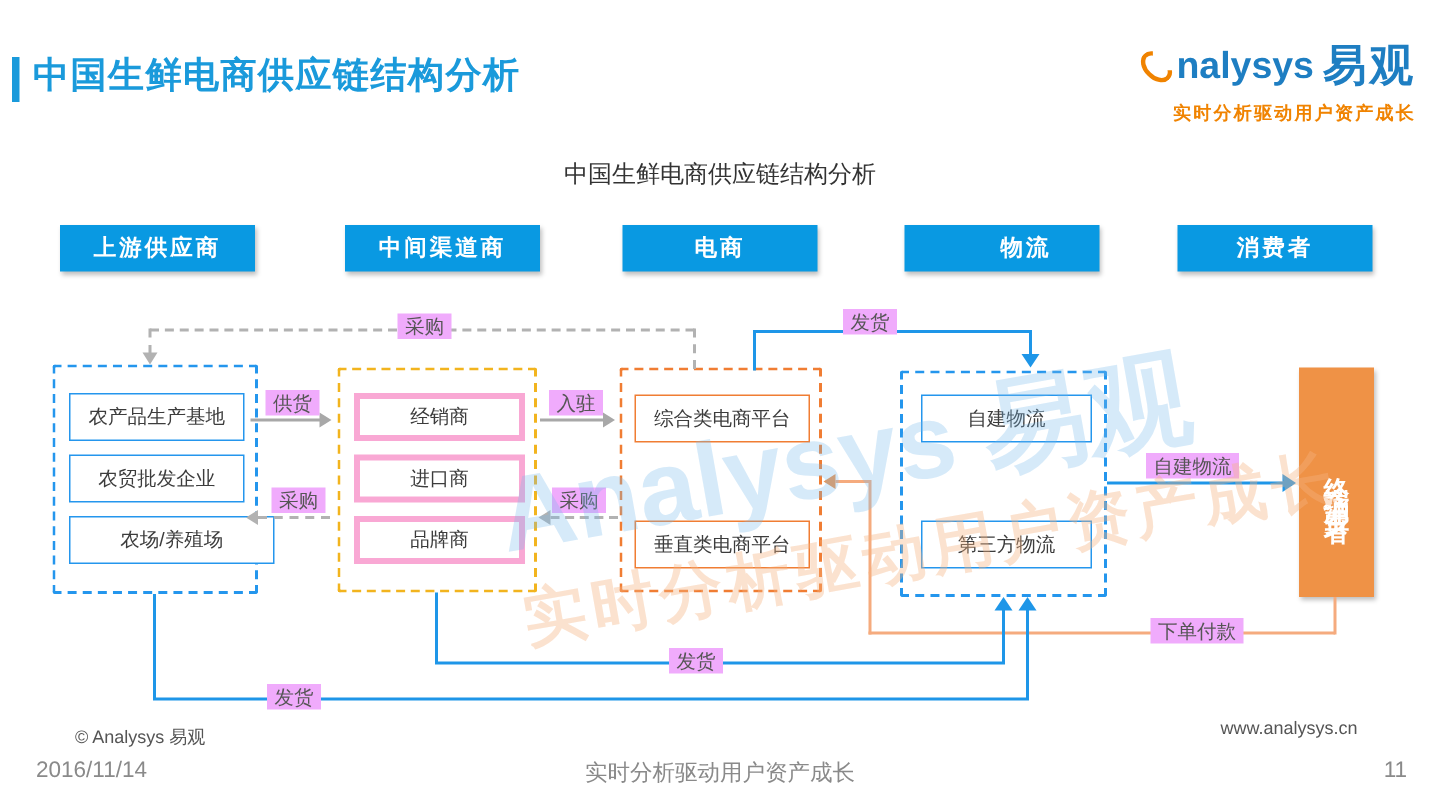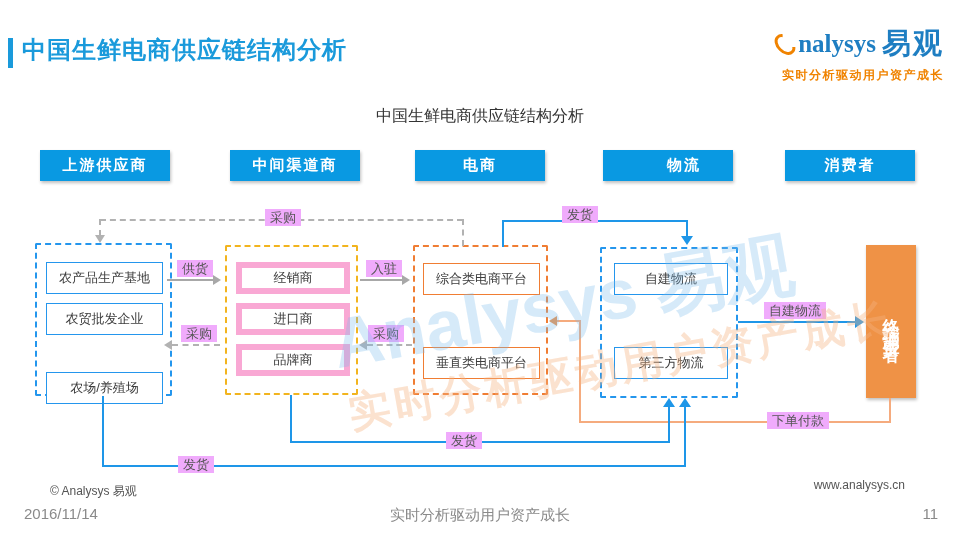--- a/index.html
+++ b/index.html
@@ -3,40 +3,40 @@
 <meta charset="utf-8">
 <style>
   * { margin:0; padding:0; box-sizing:border-box; }
   html,body { background:#e8e8e8; }
   body { font-family:"Liberation Sans","DejaVu Sans",sans-serif; }
   #slide { position:relative; width:960px; height:540px; background:#ffffff; overflow:hidden; margin:0 auto; }
 
   
   .accent-bar { position:absolute; left:8px; top:38px; width:5px; height:30px; background:#1a9adb; }
   .page-title { position:absolute; left:22px; top:34px; font-size:24px; font-weight:bold; color:#1a9adb; letter-spacing:1px; }
-  .logo { position:absolute; right:16px; top:24px; text-align:right;font-family:Liberation Serif, serif; }
+  .logo { position:absolute; right:16px; top:24px; text-align:right; }
   .logo-row { display:flex; align-items:center; justify-content:flex-end; }
   .swoosh { display:inline-block; width:24px; height:17px; border:3px solid #f08300; border-radius:50%; border-top-color:transparent; transform:rotate(45deg); margin-right:1px; }
   .logo-latin { font-size:25px; font-weight:bold; color:#1e7ec2; letter-spacing:0px; }
   .logo-cn { font-size:29px; font-weight:bold; color:#1e7ec2; margin-left:6px; letter-spacing:2px; }
   .logo-tagline { font-size:12px; font-weight:bold; color:#f08300; letter-spacing:1.5px; margin-top:3px; }
 
   .subtitle { position:absolute; left:0; top:106px; width:100%; text-align:center; font-size:16px; color:#333; }
 
   
   .col-head { position:absolute; top:150px; height:31px; width:130px; background:#0999e2; color:#fff; font-size:15px; font-weight:bold; display:flex; align-items:center; justify-content:center; letter-spacing:2px; box-shadow:1px 2px 3px rgba(0,0,0,.25); }
 
   
   .group { position:absolute; border-radius:2px; }
   .g-blue { border:2px dashed #2496ed; }
   .g-yellow { border:2px dashed #f2b41e; }
   .g-orange { border:2px dashed #f07d33; }
   .item { position:absolute; height:32px; background:#fff; display:flex; align-items:center; justify-content:center; font-size:13px; color:#3c3c3c; }
   .i-blue { border:1px solid #2496ed; }
-  .i-yellow { border:6px solid #f9a8d4; }
+  .i-yellow { border:4px solid #f9a8d4; }
   .i-orange { border:1px solid #f07d33; }
 
   .consumer-box { position:absolute; left:866px; top:245px; width:50px; height:153px; background:#ef9246; color:#fff; font-size:17px; font-weight:bold; writing-mode:vertical-lr; text-orientation:upright; letter-spacing:7px; display:flex; align-items:center; justify-content:center; box-shadow:1px 2px 3px rgba(0,0,0,.25); }
 
   
   .ln { position:absolute; z-index:2; }
   .hgs { border-top:2px solid #a8a8a8; }
   .hgd { border-top:2px dashed #b2b2b2; }
   .vgd { border-left:2px dashed #b2b2b2; }
   .hb  { border-top:2px solid #1e96e8; }
@@ -88,21 +88,21 @@
 
   <div class="col-head" style="left:40px;">上游供应商</div>
   <div class="col-head" style="left:230px;">中间渠道商</div>
   <div class="col-head" style="left:415px;">电商</div>
   <div class="col-head" style="left:603px;padding-left:32px;">物流</div>
   <div class="col-head" style="left:785px;">消费者</div>
 
   <div class="group g-blue" style="left:35px; top:243px; width:137px; height:153px;">
     <div class="item i-blue" style="left:9px; top:17px; width:117px;font-family:Liberation Mono, monospace;">农产品生产基地</div>
     <div class="item i-blue" style="left:9px; top:58px; width:117px;">农贸批发企业</div>
-    <div class="item i-blue" style="left:9px; top:99px; width:117px;margin-top:28px;">农场/养殖场</div>
+    <div class="item i-blue" style="left:9px; top:99px; width:137px;">农场/养殖场</div>
   </div>
 
   <div class="group g-yellow" style="left:225px; top:245px; width:133px; height:150px;">
     <div class="item i-yellow" style="left:9px; top:15px; width:114px;">经销商</div>
     <div class="item i-yellow" style="left:9px; top:56px; width:114px;">进口商</div>
     <div class="item i-yellow" style="left:9px; top:97px; width:114px;">品牌商</div>
   </div>
 
   <div class="group g-orange" style="left:413px; top:245px; width:135px; height:150px;">
     <div class="item i-orange" style="left:8px; top:16px; width:117px;">综合类电商平台</div>

